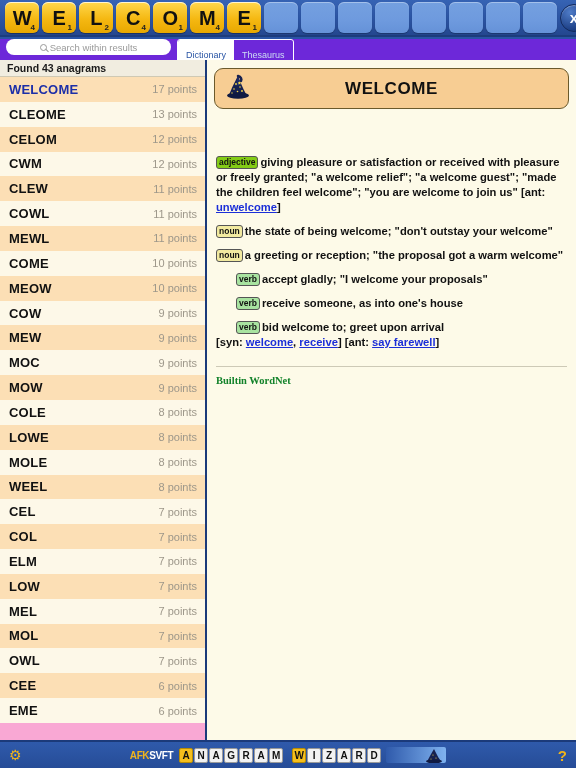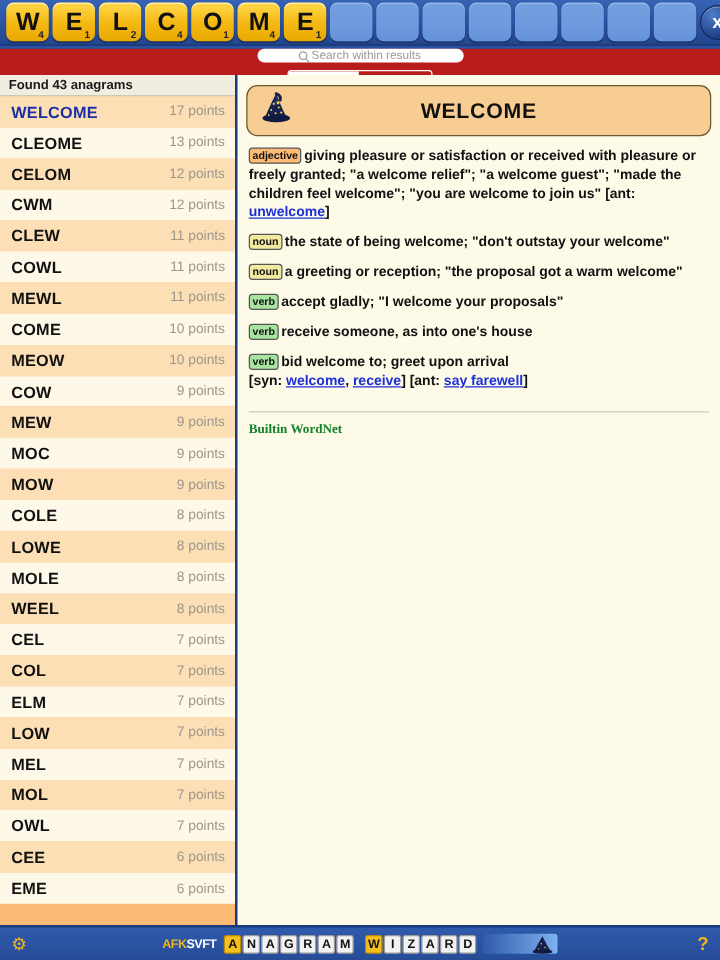--- a/index.html
+++ b/index.html
@@ -47,22 +47,22 @@
     border: 1px solid #12295c;
     color: #fff; font-size: 15px; font-weight: bold;
     display: flex; align-items: center; justify-content: center;
     box-shadow: inset 0 1px 1px rgba(255,255,255,.35);
     flex: none;
   }
 
   
   #search-bar {
     position: absolute; left: 0; top: 39px; width: 576px; height: 21px;
-    background: #b91c1c;
-    display: flex; align-items: center; padding: 0 6px; gap: 6px; flex-direction: column;
+    background: #6d28d9;
+    display: flex; padding: 0 6px; gap: 6px;
   }
   .search-field {
     height: 16px; border-radius: 8px; background: #fff;
     display: flex; align-items: center; justify-content: center; gap: 3px;
   }
   #search-within { width: 165px; }
   #quick-lookup { flex: 1; }
   .search-field .mag {
     width: 7px; height: 7px; border: 1.2px solid #9a9a9a; border-radius: 50%;
     position: relative; flex: none;
@@ -81,21 +81,21 @@
     font-size: 9px; padding: 0 8px;
     display: flex; align-items: center; justify-content: center;
   }
   #mode-toggle .seg.on  { background: #ffffff; color: #2a55a5; }
   #mode-toggle .seg.off { background: transparent; color: #cddcf4; }
 
   
   #main { position: absolute; left: 0; top: 60px; width: 576px; height: 680px; display: flex; }
 
   
-  #results-panel { width: 188px; background: #fdba74; position: relative; }
+  #results-panel { width: 205px; background: #f9a8d4; position: relative; }
   #results-header {
     height: 17px; background: #f1ede0; border-bottom: 1px solid #cfc9b4;
     display: flex; align-items: center; padding-left: 7px;
     font-size: 10.5px; font-weight: bold; color: #1a1a1a;
   }
   #word-list { height: 663px; overflow: hidden; }
   .word-row {
     height: 24.85px; display: flex; align-items: center;
     padding: 0 8px 0 9px; justify-content: space-between;
   }
@@ -121,23 +121,23 @@
   #word-header .title {
     position: absolute; left: 0; right: 0; text-align: center;
     font-size: 17px; font-weight: bold; color: #111; letter-spacing: .6px;
   }
   .sense { margin: 0 0 9px 2px; font-size: 11.2px; line-height: 1.34; color: #111; font-weight: bold; }
   .pos {
     display: inline-block; font-size: 8.5px; font-weight: bold; color: #111;
     border: 1px solid #555; border-radius: 3px; padding: 0 2px;
     line-height: 11px; vertical-align: 1px; margin-right: 2px;
   }
-  .pos.adjective { background: #fdba74; }
+  .pos.adjective { background: #84cc16; margin-top: 38px; }
   .pos.noun      { background: #f2eaa0; }
-  .pos.verb      { background: #a8e3a0; }
+  .pos.verb      { background: #a8e3a0; margin-left: 20px; }
   .sense a { color: #1c2fd8; text-decoration: underline; }
   #source-divider {
     border: none; border-top: 1px solid #cdc9b6;
     margin: 16px 2px 8px 2px;
   }
   #source-credit {
     font-family: Liberation Serif, serif;
     font-size: 10.5px; font-weight: bold; color: #12822a; margin-left: 2px;
   }
 

